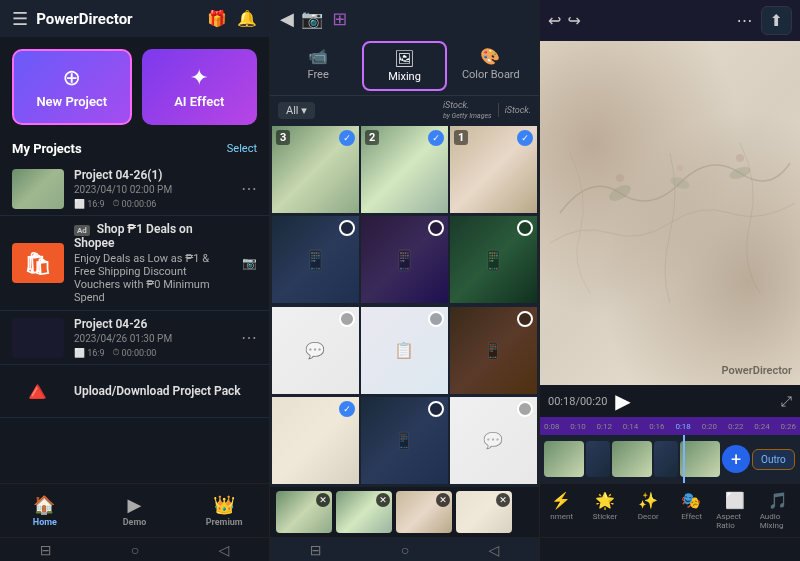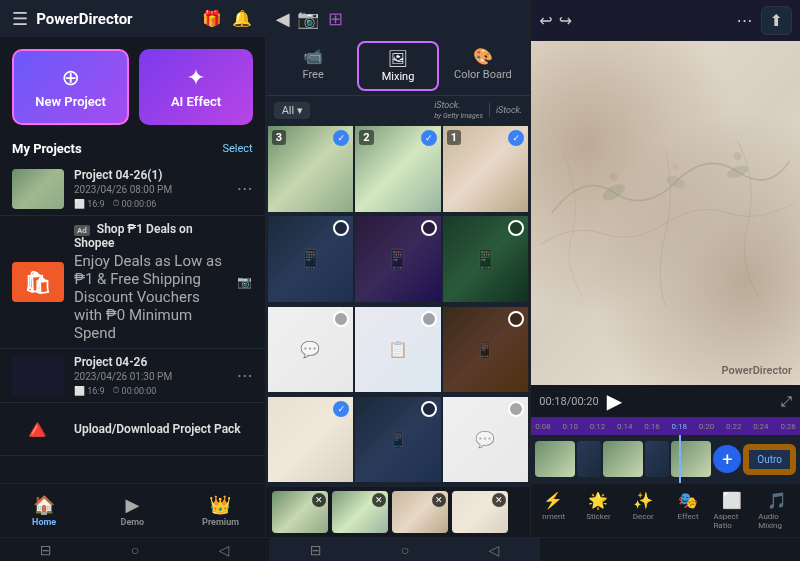--- a/index.html
+++ b/index.html
@@ -601,21 +601,21 @@
       display: flex;
       align-items: center;
       justify-content: center;
       font-size: 18px;
       color: #fff;
       cursor: pointer;
       flex-shrink: 0;
     }
     .outro-btn {
       background: #1e3050;
-      border: 6px solid #a16207;
+      border: 1px solid #a16207;
       border-radius: 6px;
       padding: 4px 8px;
       font-size: 10px;
       color: #7ab4ff;
       cursor: pointer;
       flex-shrink: 0;
     }
     .timeline-cursor {
       position: absolute;
       left: 55%;
@@ -716,39 +716,39 @@
       <span class="title">My Projects</span>
       <span class="select-btn">Select</span>
     </div>
 
     <div class="project-list">
 
       <div class="project-item">
         <div class="project-thumb floral"></div>
         <div class="project-info">
           <div class="proj-name">Project 04-26(1)</div>
-          <div class="proj-date">2023/04/26  08:00 PM</div>
+          <div class="proj-date">2023/04/10  02:00 PM</div>
           <div class="proj-meta">
             <span>⬜ <span>16:9</span></span>
             <span>⏱ <span>00:00:06</span></span>
           </div>
         </div>
         <span class="project-more">⋯</span>
       </div>
 
       <div class="project-item">
         <div class="project-thumb ad">
           <span style="font-size:22px">🛍</span>
         </div>
         <div class="project-info">
           <div class="proj-name">
             <span class="ad-badge">Ad</span>
             <span>Shop ₱1 Deals on Shopee</span>
           </div>
-          <div class="proj-date" style="font-size:15px;color:#aaa;">Enjoy Deals as Low as ₱1 &amp; Free Shipping Discount Vouchers with ₱0 Minimum Spend</div>
+          <div class="proj-date" style="font-size:11px;color:#aaa;">Enjoy Deals as Low as ₱1 &amp; Free Shipping Discount Vouchers with ₱0 Minimum Spend</div>
         </div>
         <span class="camera-icon-small">📷</span>
       </div>
 
       <div class="project-item">
         <div class="project-thumb dark"></div>
         <div class="project-info">
           <div class="proj-name">Project 04-26</div>
           <div class="proj-date">2023/04/26  01:30 PM</div>
           <div class="proj-meta">

